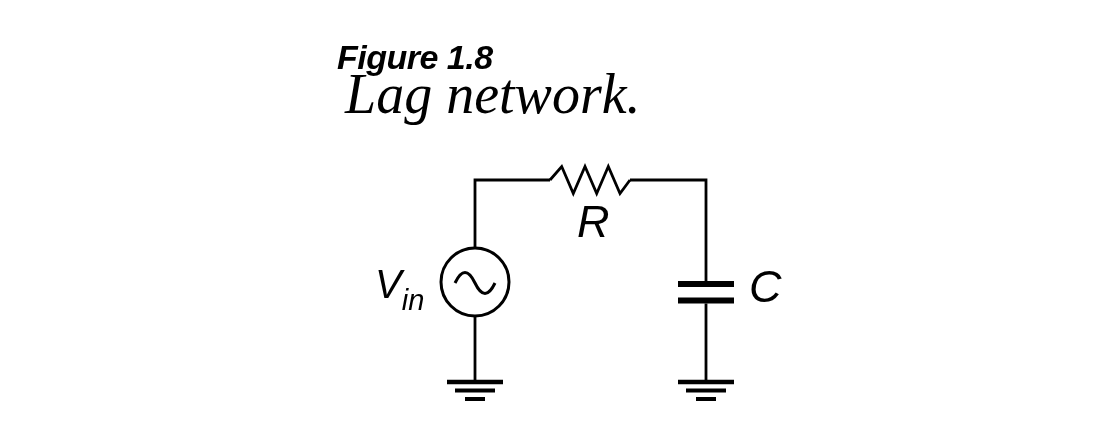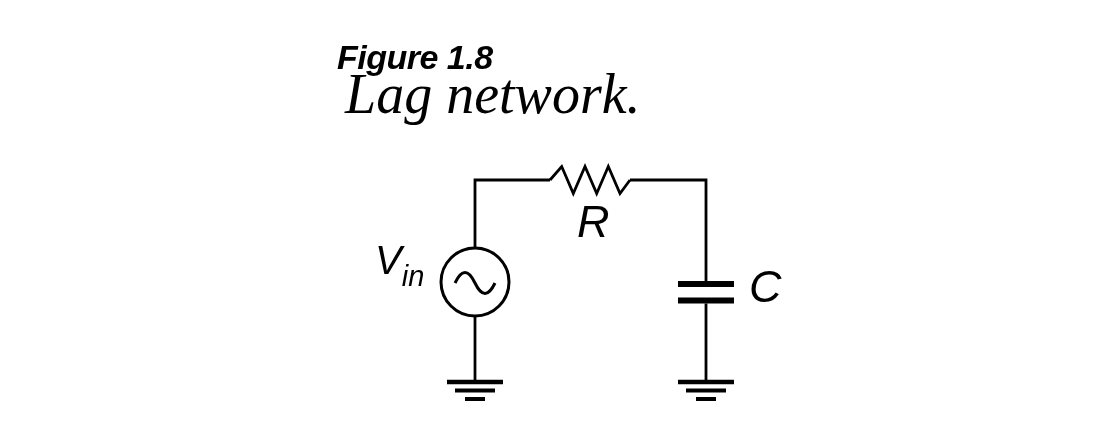--- a/index.html
+++ b/index.html
@@ -41,21 +41,21 @@
   .comp-label {
     position: absolute;
     font-family: "Liberation Sans", sans-serif;
     font-style: italic;
     font-size: 45px;
     line-height: 1;
     white-space: nowrap;
   }
   .vin-label {
     position: absolute;
-    left: 375px; top: 240px;
+    left: 375px; top: 264px;
     font-family: "Liberation Sans", sans-serif;
     font-style: italic;
     font-size: 40px;
     line-height: 1;
     white-space: nowrap;
   }
   .vin-label .sub {
     font-size: 29px;
     vertical-align: -12px;
     letter-spacing: 0;

